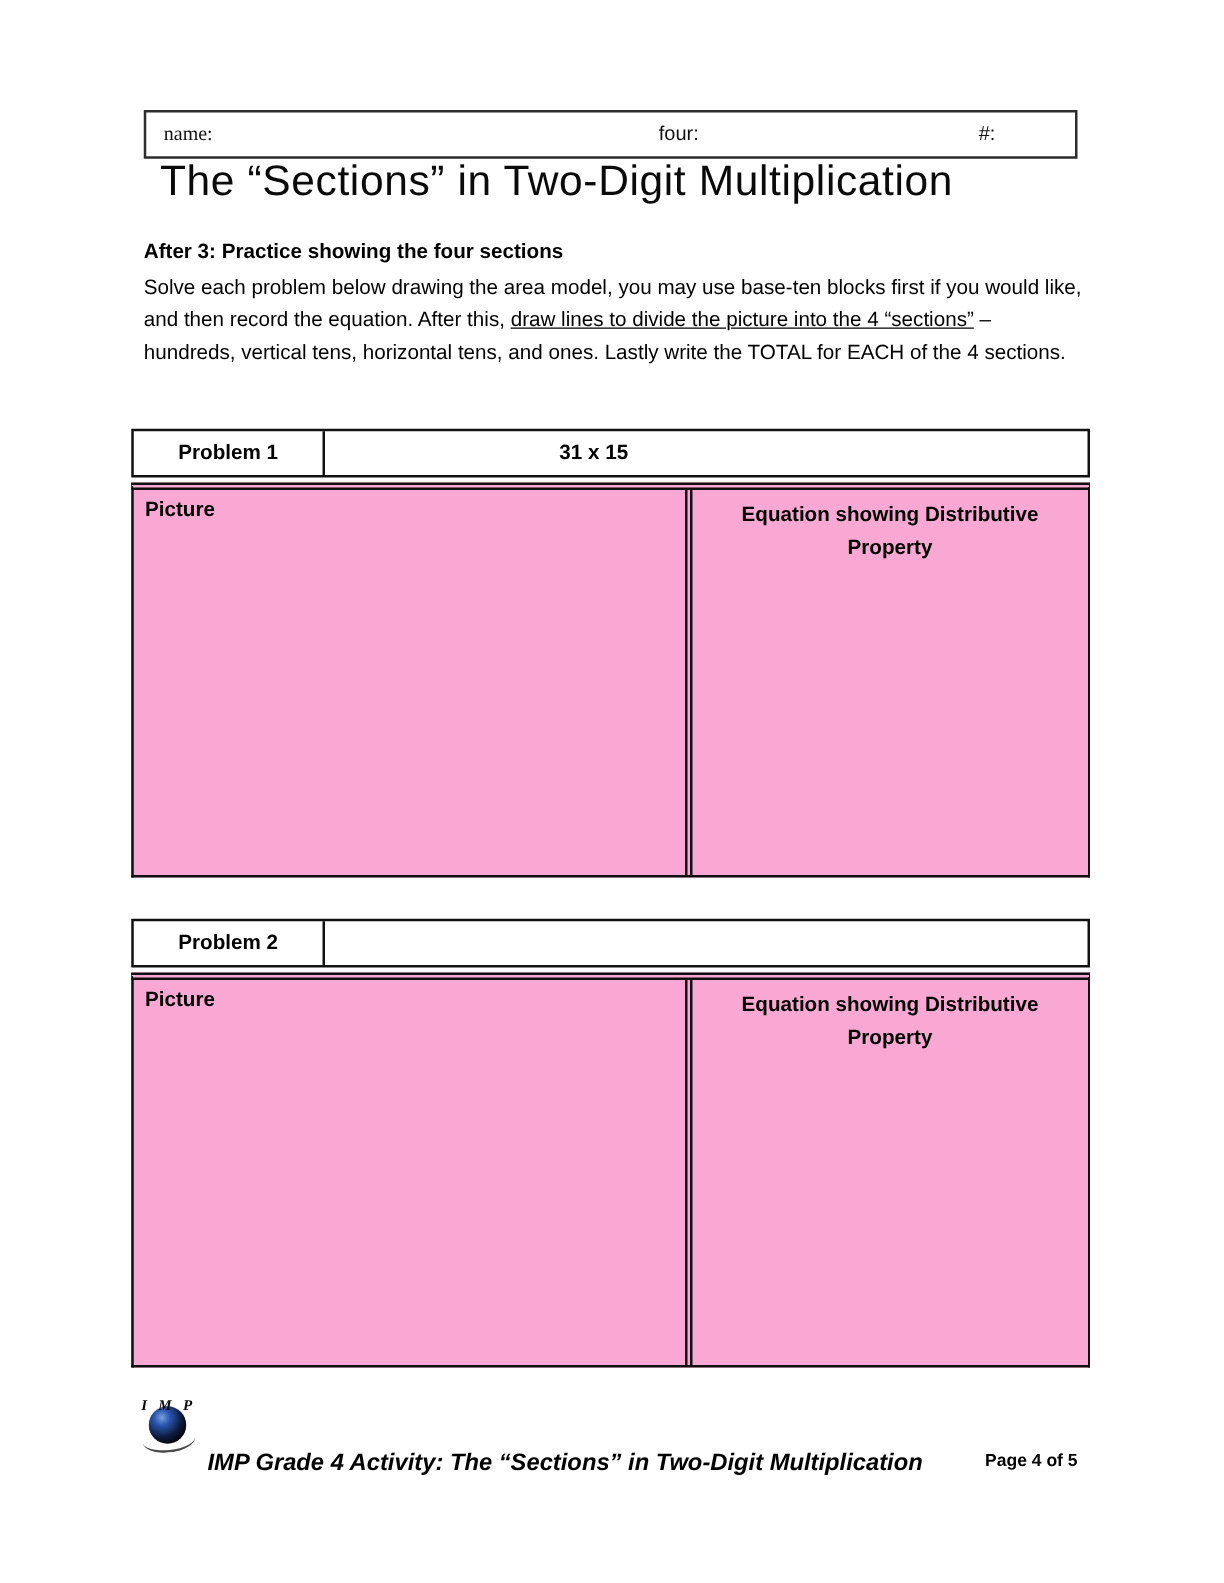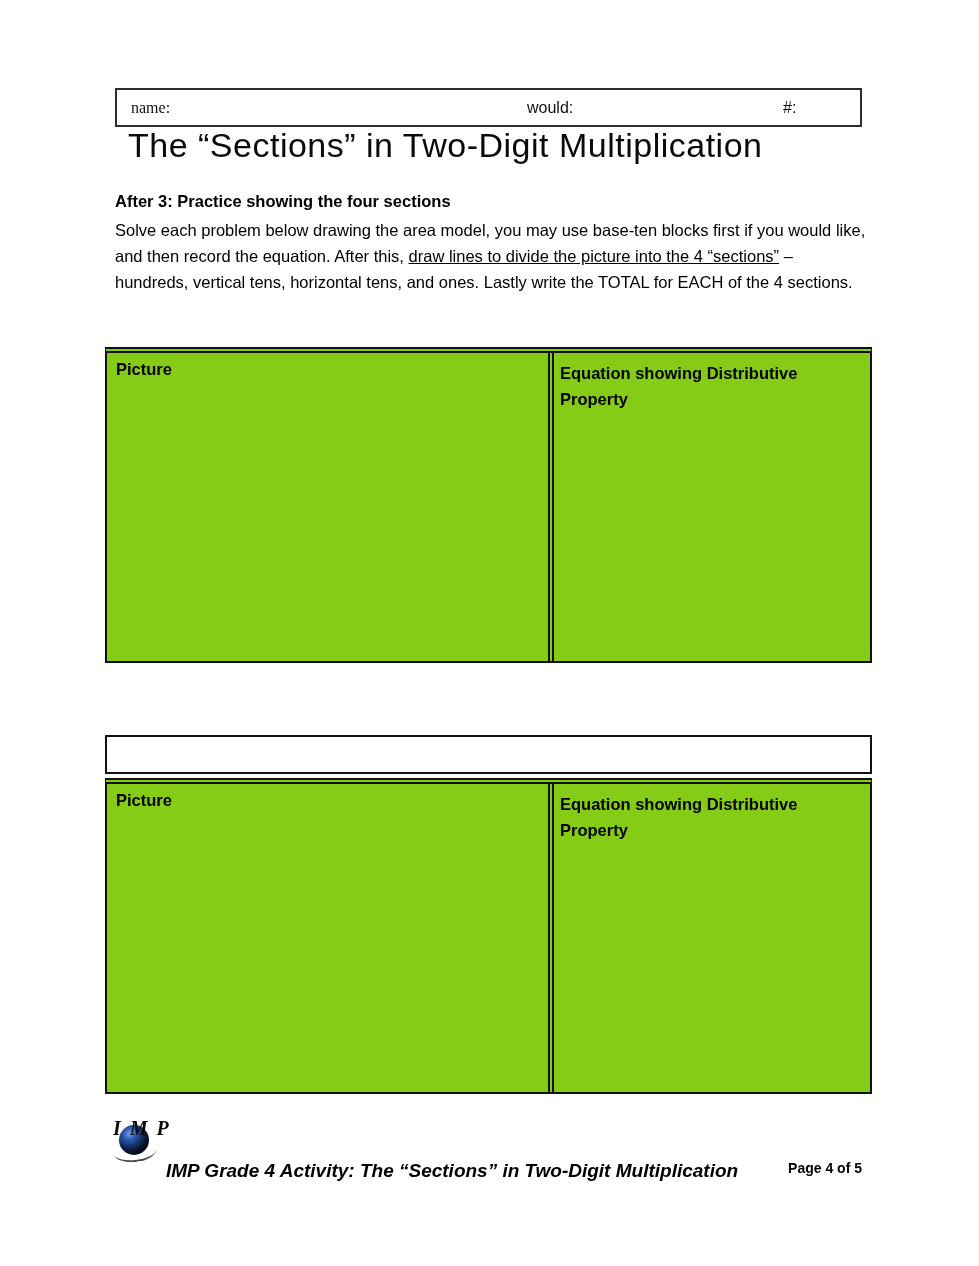--- a/index.html
+++ b/index.html
@@ -96,35 +96,36 @@
     font-weight: 700;
     font-size: 16.5px;
   }
 
   .problem-body {
     display: flex;
     height: 316px;
     margin-top: 4px;
     border: 2px solid #111;
     border-top: 6px double #111;
-    background: #84cc16;
+    background: #f9a8d4;
   }
   .picture-cell {
     width: 447px;
     border-right: 6px double #111;
     padding: 7px 9px;
     font-weight: 700;
     font-size: 16.5px;
   }
   .equation-cell {
     flex: 1;
     padding: 7px 6px;
     font-weight: 700;
     font-size: 16.5px;
     line-height: 26px;
+    text-align: center;
   }
 
   
   .footer {
     position: absolute;
     left: 108px; top: 1116px;
     width: 754px; height: 64px;
   }
   .imp-logo {
     position: absolute;
@@ -137,21 +138,21 @@
     width: 30px; height: 30px;
     border-radius: 50%;
     background: radial-gradient(circle at 35% 30%, #7aa0e0 0%, #2a57b0 22%, #0d1b3d 55%, #000 82%);
   }
   .logo-letters {
     position: absolute;
     left: 5px; top: 1px;
     font-family: "Liberation Serif", serif;
     font-style: italic;
     font-weight: 700;
-    font-size: 20px;
+    font-size: 12px;
     letter-spacing: 9px;
     color: #0a0a0a;
   }
   .logo-arc {
     position: absolute;
     left: 6px; top: 26px;
     width: 42px; height: 20px;
     border-radius: 50%;
     border-bottom: 2px solid #4a4a4a;
     transform: rotate(-6deg);
@@ -169,39 +170,46 @@
     right: 0; top: 44px;
     font-size: 14px;
     font-weight: 700;
   }
 </style>
 </head>
 <body>
 
 <div class="name-box">
   <span class="nb-name">name:</span>
-  <span class="nb-date">would:</span>
+  <span class="nb-date">four:</span>
   <span class="nb-num">#:</span>
 </div>
 
 <div class="doc-title">The “Sections” in Two-Digit Multiplication</div>
 
 <div class="part-heading">After 3:  Practice showing the four sections</div>
 
 <div class="instructions"><span>Solve each problem below drawing the area model, you may use base-ten blocks first if you would like, and then record the equation. After this, </span><span class="u">draw lines to divide the picture into the 4 “sections”</span><span> – hundreds, vertical tens, horizontal tens, and ones.  Lastly write the TOTAL for EACH of the 4 sections.</span></div>
 
 <div class="problem p1">
+  <div class="problem-header">
+    <div class="problem-label">Problem 1</div>
+    <div class="problem-expression">
+      <span class="expr">31 x 15</span>
+    </div>
+  </div>
   <div class="problem-body">
     <div class="picture-cell">Picture</div>
     <div class="equation-cell">Equation showing Distributive Property</div>
   </div>
 </div>
 
 <div class="problem p2">
   <div class="problem-header">
+    <div class="problem-label">Problem 2</div>
   </div>
   <div class="problem-body">
     <div class="picture-cell">Picture</div>
     <div class="equation-cell">Equation showing Distributive Property</div>
   </div>
 </div>
 
 <div class="footer">
   <div class="imp-logo">
     <div class="logo-sphere"></div>

